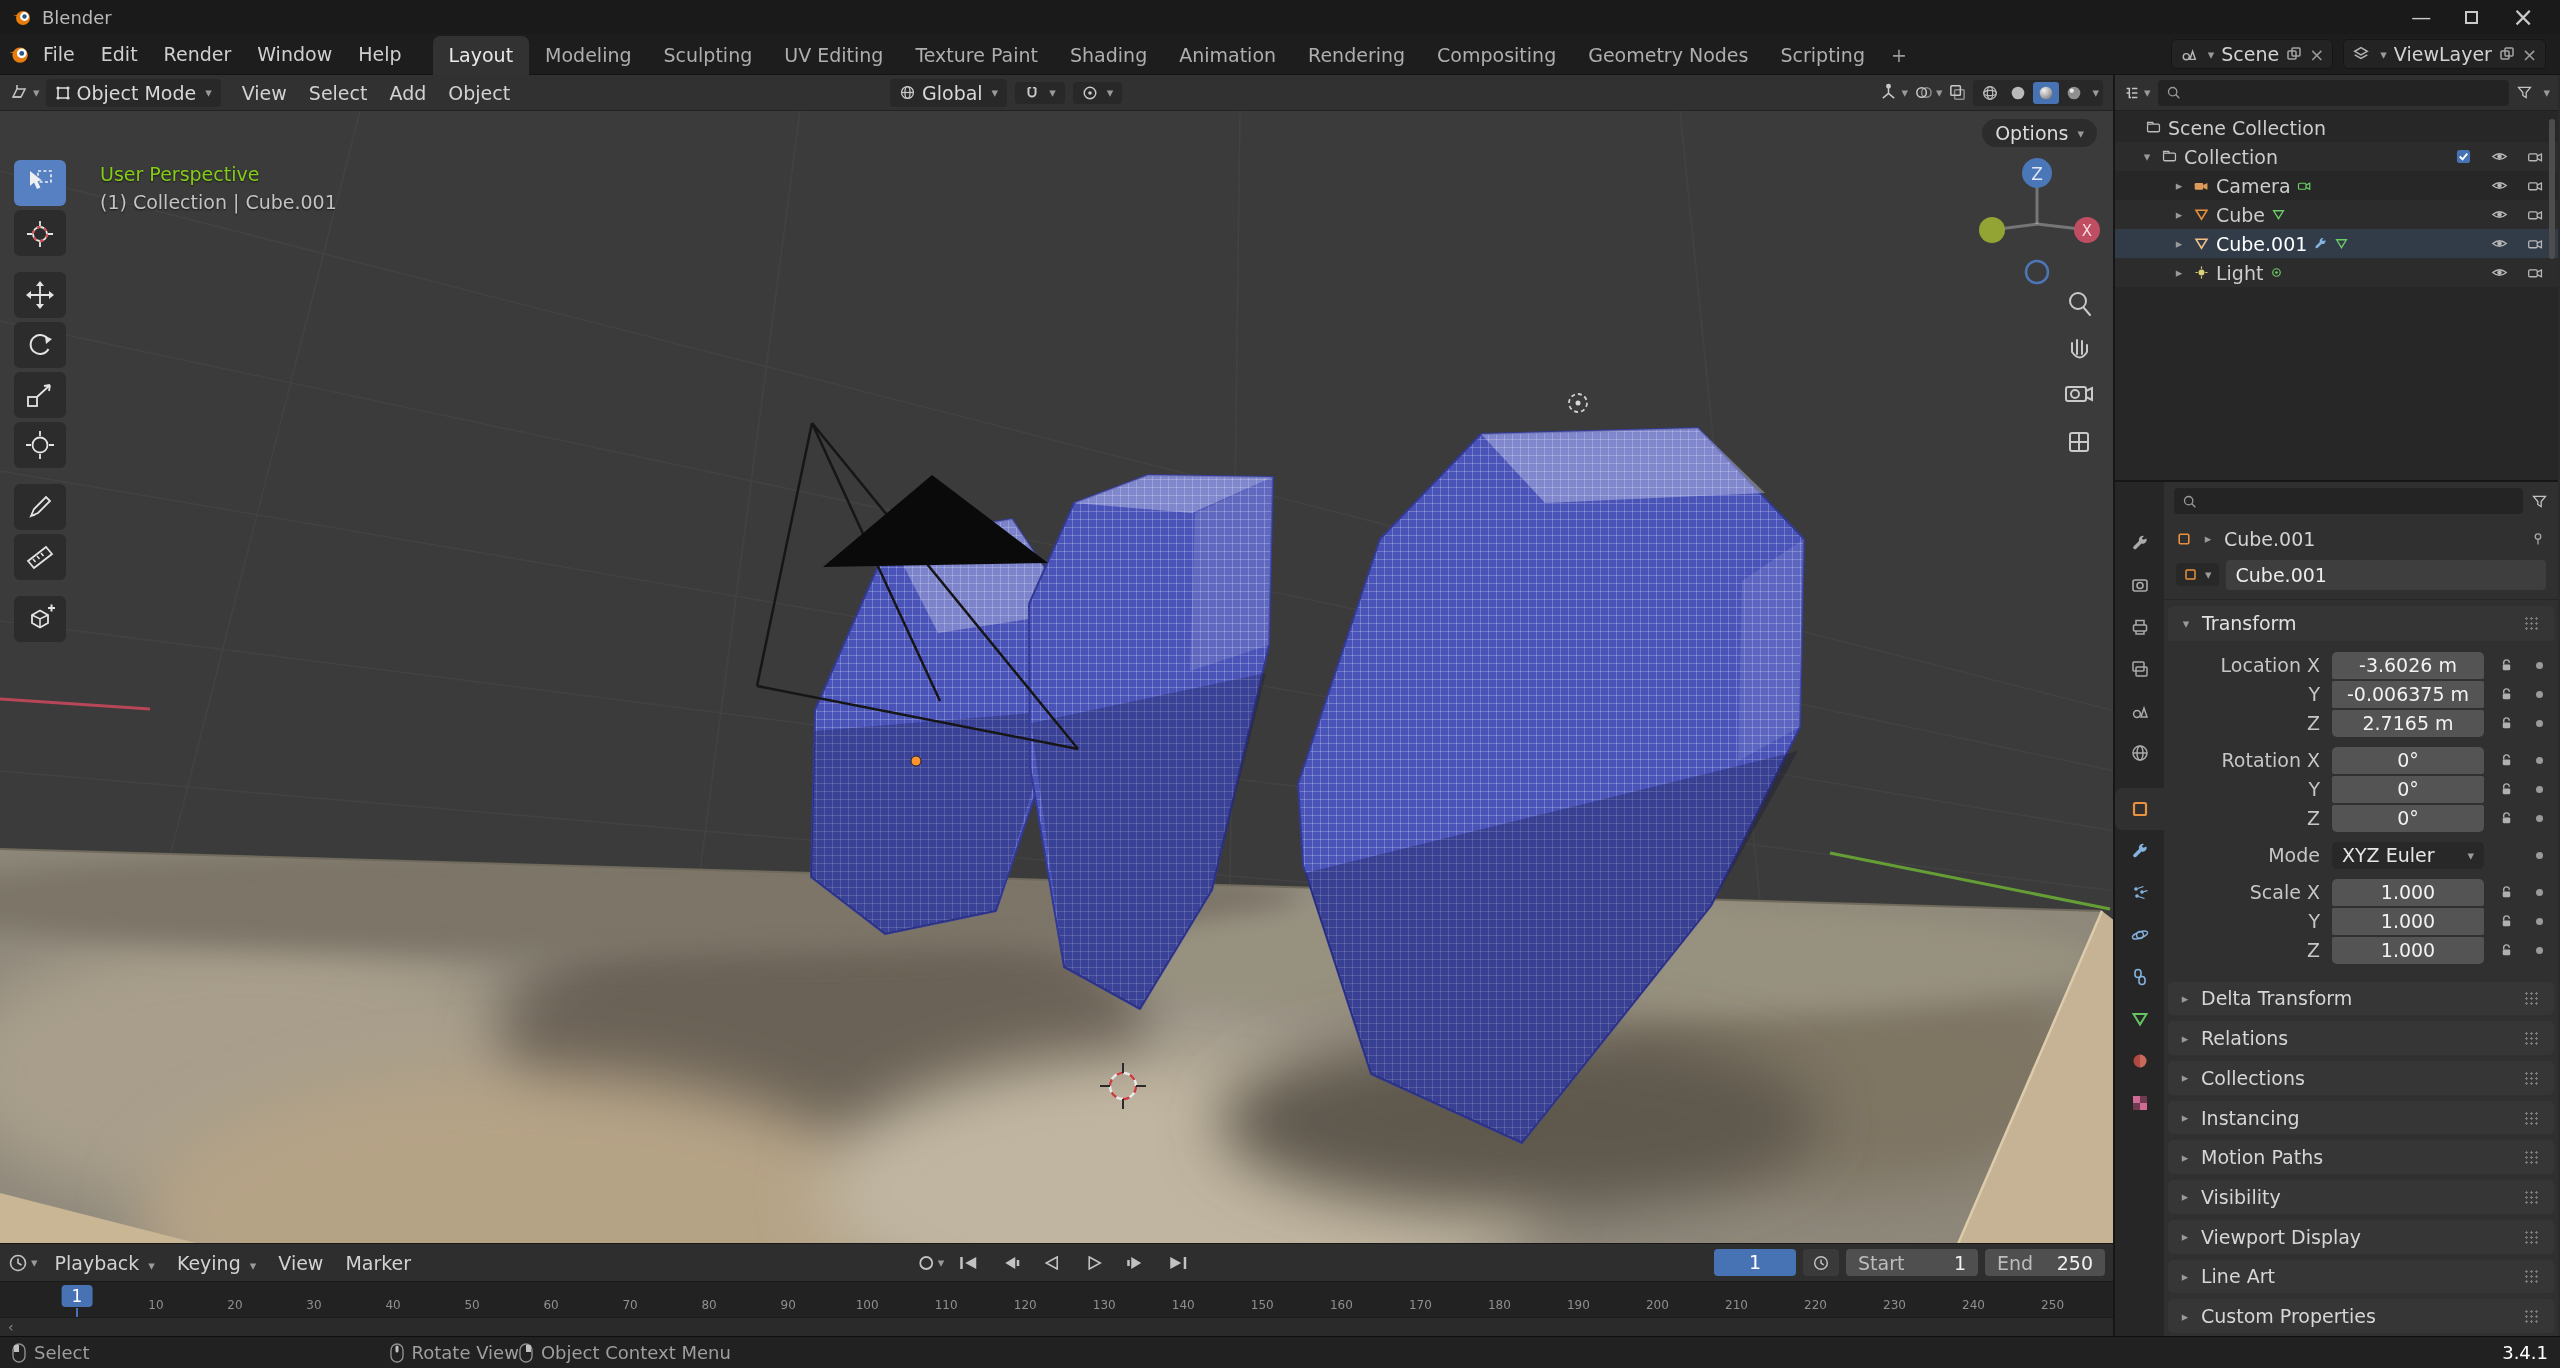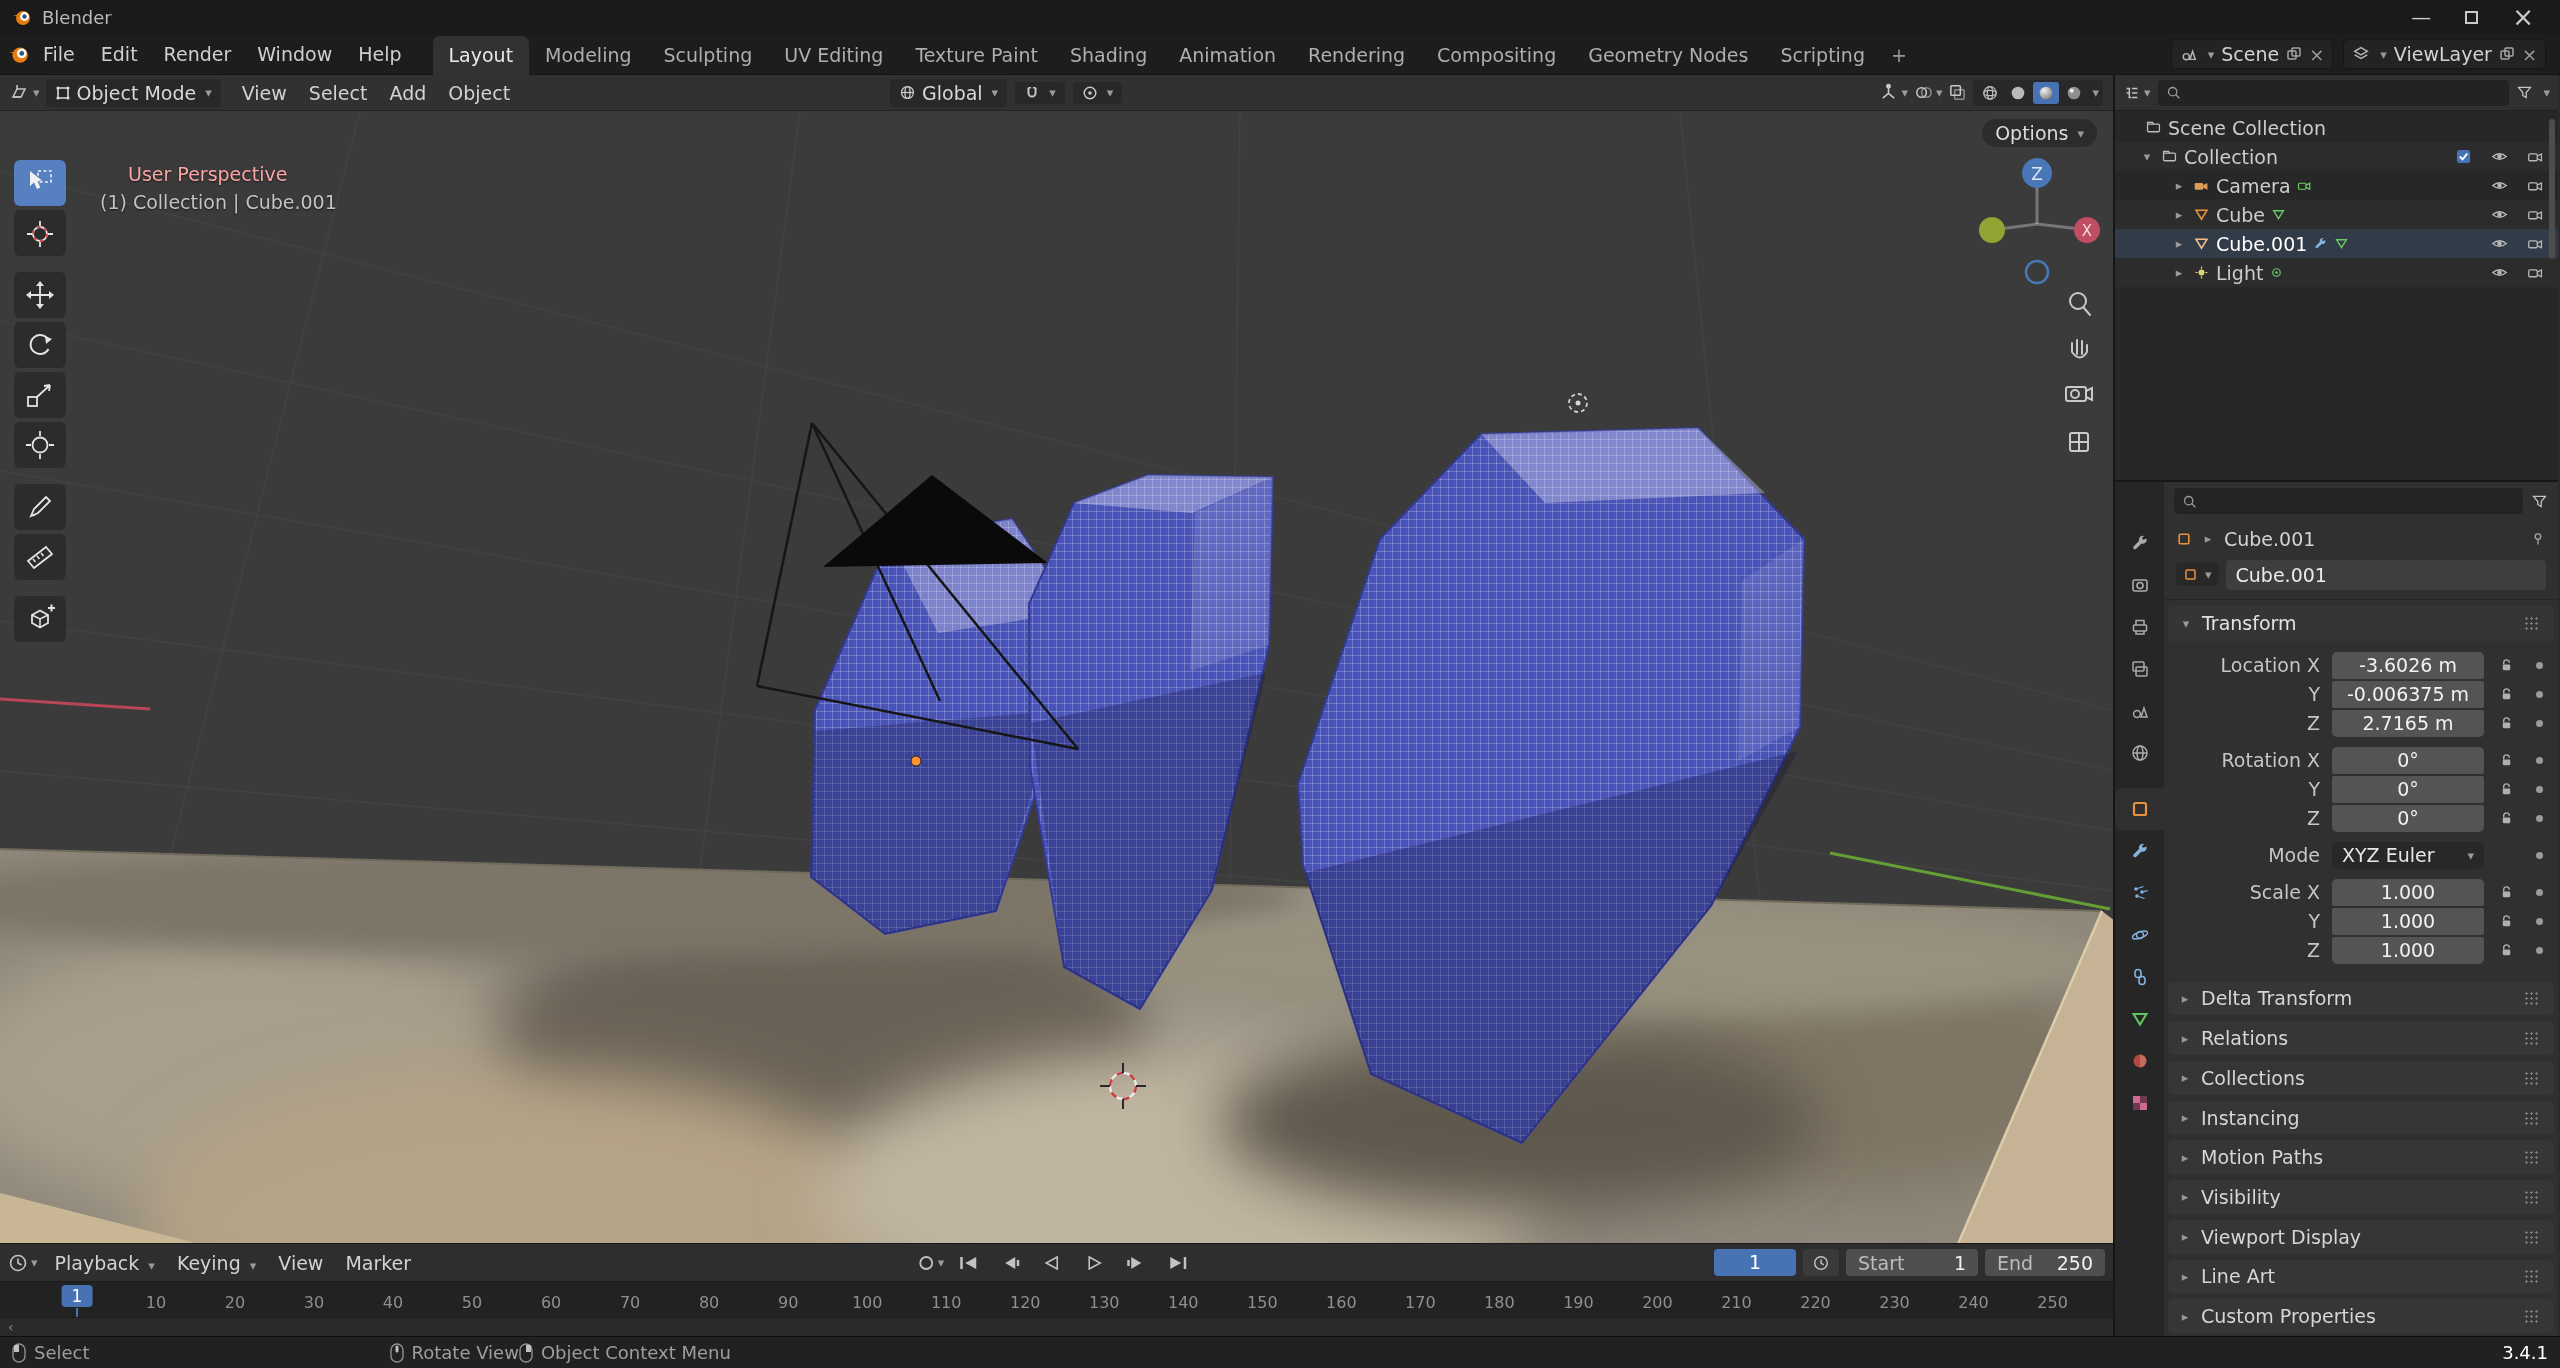--- a/index.html
+++ b/index.html
@@ -36,21 +36,21 @@
   .vh-menu { padding:4px 11px; color:#d2d2d2; }
   .chip { display:inline-flex; align-items:center; gap:6px; background:#282828; border-radius:4px; padding:3px 9px; color:#d8d8d8; }
   .vh-center { position:absolute; left:890px; display:flex; align-items:center; gap:8px; }
   .vh-right { position:absolute; right:10px; display:flex; align-items:center; gap:6px; }
   .sphere-group { display:flex; align-items:center; gap:2px; background:#282828; border-radius:4px; padding:2px 4px; }
   .sphere-btn { padding:2px 4px; border-radius:3px; display:inline-flex; }
   .sphere-btn.active { background:#4772b3; }
 
   
   .viewport { position:relative; flex:1; background:#3b3b3b; overflow:hidden; }
-  .vp-label1 { position:absolute; left:100px; top:52px; color:#fca5a5; text-shadow:0 1px 2px rgba(0,0,0,.6);margin-left:28px; }
+  .vp-label1 { position:absolute; left:100px; top:52px; color:#84cc16; text-shadow:0 1px 2px rgba(0,0,0,.6); }
   .vp-label2 { position:absolute; left:100px; top:80px; color:#c3c3c3; text-shadow:0 1px 2px rgba(0,0,0,.6); }
   .options-chip { position:absolute; top:8px; right:16px; background:rgba(35,35,35,.6); border-radius:14px; padding:3px 13px; color:#dcdcdc; display:flex; align-items:center; gap:6px; }
   .toolbar { position:absolute; left:14px; top:49px; width:52px; display:flex; flex-direction:column; gap:4px; }
   .tbtn { height:46px; background:#2c2c2c; border-radius:6px; display:flex; align-items:center; justify-content:center; }
   .tbtn.active { background:#5680c2; }
   .tsep { height:8px; }
 
   
   .rightcol { width:443px; display:flex; flex-direction:column; background:#2b2b2b; }
   .outliner { height:407px; display:flex; flex-direction:column; border-bottom:2px solid #161616; }
@@ -102,21 +102,21 @@
   .tl-header { height:37px; background:#2e2e2e; display:flex; align-items:center; padding:0 8px; position:relative; }
   .tl-center { position:absolute; left:50%; transform:translateX(-50%); display:flex; align-items:center; gap:6px; }
   .trbtn { width:36px; height:27px; background:#3a3a3a; border-radius:4px; display:flex; align-items:center; justify-content:center; }
   .trbtn.plain { background:transparent; }
   .tl-right { margin-left:auto; display:flex; align-items:center; gap:7px; }
   .framefield { width:82px; height:27px; background:#4772b3; border-radius:4px; color:#fff; text-align:center; line-height:27px; }
   .rangefield { height:27px; background:#4f4f4f; border-radius:4px; display:flex; align-items:center; padding:8px 12px; gap:8px; }
   .rangefield .rl { color:#bdbdbd; }
   .rangefield .rv { margin-left:auto; color:#f0f0f0; }
   .tl-ruler { height:36px; background:#222222; position:relative; border-top:1px solid #1a1a1a; }
-  .tick { position:absolute; bottom:5px; transform:translateX(-50%); font-size:16px; color:#8f8f8f; }
+  .tick { position:absolute; bottom:5px; transform:translateX(-50%); font-size:12px; color:#8f8f8f; }
   .playhead-chip { position:absolute; left:77px; top:3px; transform:translateX(-50%); background:#4772b3; color:#fff; font-size:17px; border-radius:4px; padding:1px 10px; }
   .playhead-line { position:absolute; left:76px; top:26px; width:2px; bottom:0; background:#4772b3; }
   .tl-strip { height:19px; background:#2a2a2a; border-top:1px solid #1c1c1c; display:flex; align-items:center; padding:0 8px; color:#8a8a8a; font-size:14px; }
 
   
   .statusbar { height:32px; background:#212121; border-top:1px solid #0f0f0f; display:flex; align-items:center; padding:0 12px; color:#9e9e9e; font-size:18px; }
   .sb-group { display:flex; align-items:center; gap:8px; }
   .sb-version { margin-left:auto; color:#ffffff; }
 </style>
 </head>

